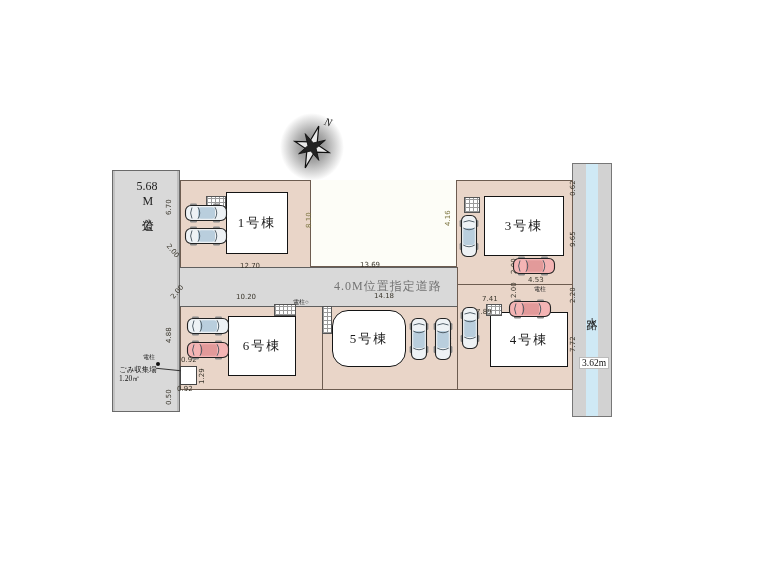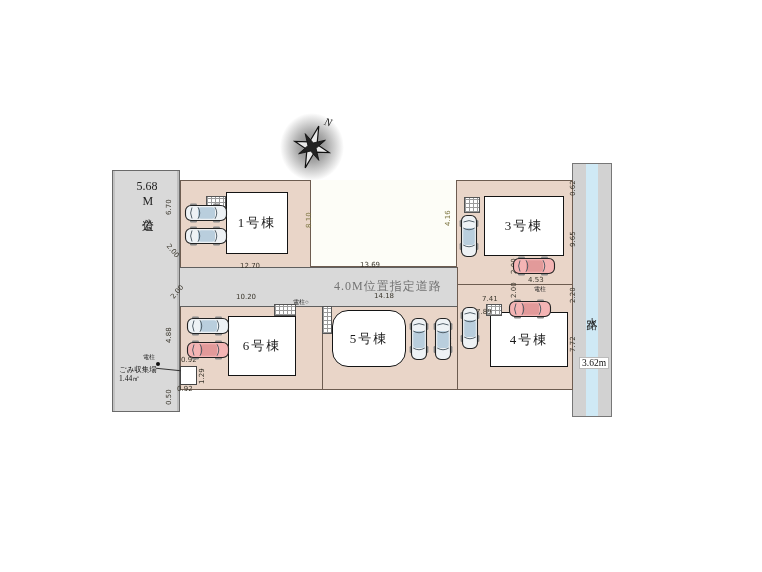--- a/index.html
+++ b/index.html
@@ -117,21 +117,21 @@
   <div class="abs hatch p1"></div>
   <div class="abs hatch p3"></div>
   <div class="abs hatch p4"></div>
   <div class="abs hatch p5"></div>
   <div class="abs hatch p6"></div>
 
   <div class="abs garbage-box"></div>
   <div class="abs leader"></div>
   <div class="abs garbage-label">
     <div>ごみ収集場</div>
-    <div>1.44㎡</div>
+    <div>1.20㎡</div>
   </div>
 
 <span class="dim" style="left: 166px; top: 215px; transform: rotate(-90deg);">6.70</span>
     <span class="dim" style="left: 170px; top: 243px; transform: rotate(50deg);">2.00</span>
     <span class="dim" style="left: 240px; top: 263px;">12.70</span>
     <span class="dim" style="left: 360px; top: 262px;">13.69</span>
     <span class="dim" style="left: 476px; top: 265px; margin-top: 44px;">7.89</span>
     <span class="dim olive" style="left: 306px; top: 228px; transform: rotate(-90deg);">8.10</span>
     <span class="dim olive" style="left: 445px; top: 226px; transform: rotate(-90deg);">4.16</span>
     <span class="dim" style="left: 236px; top: 294px;">10.20</span>

